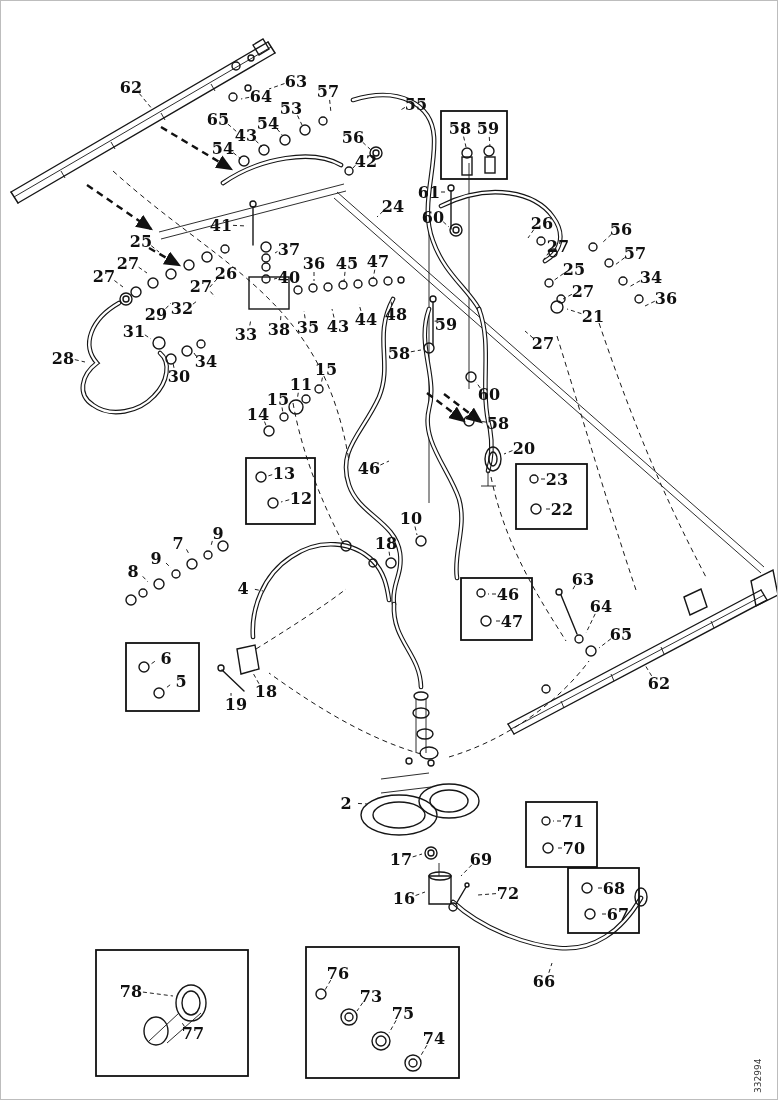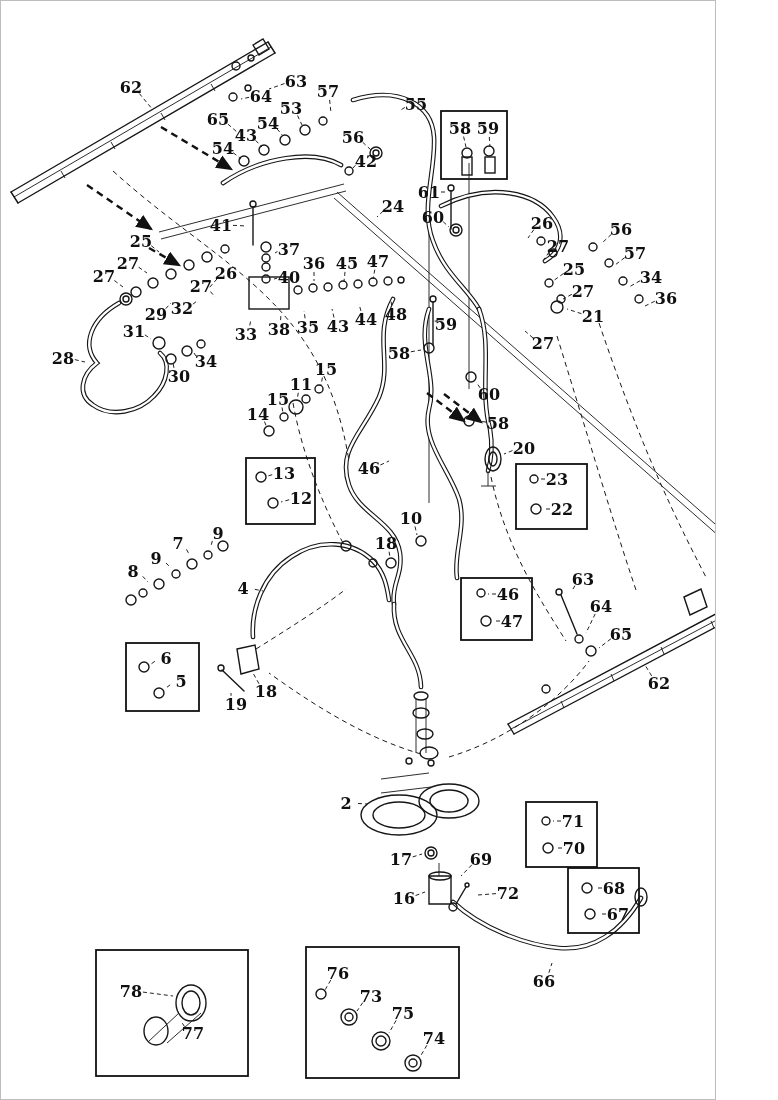--- a/index.html
+++ b/index.html
@@ -1,16 +1,16 @@
 <!DOCTYPE html>
 <html><head>
 <meta charset="utf-8">
 <style>
   html,body{margin:0;padding:0;background:#ffffff;}
-  .canvas{position:relative;width:716px;height:1100px;background:#fff;border:1px solid #bdbdbd;box-sizing:border-box;overflow:hidden;font-family:"DejaVu Serif",serif;}
+  .canvas{position:relative;width:778px;height:1100px;background:#fff;border:1px solid #bdbdbd;box-sizing:border-box;overflow:hidden;font-family:"DejaVu Serif",serif;}
   svg{position:absolute;left:0;top:0;}
   .art{stroke:#161616;fill:none;stroke-width:1.4;stroke-linecap:round;}
   .thin{stroke:#161616;fill:none;stroke-width:0.9;}
   .tube{stroke:#141414;fill:none;stroke-width:4.6;stroke-linecap:round;}
   .tubein{stroke:#ffffff;fill:none;stroke-width:2.4;stroke-linecap:round;}
   .dash{stroke:#1a1a1a;fill:none;stroke-width:1;stroke-dasharray:5,4;}
   .barrow{stroke:#111;fill:none;stroke-width:2.4;stroke-dasharray:7,5;}
   .nut{stroke:#161616;fill:none;stroke-width:1.4;}
   .boxr{stroke:#111;fill:none;stroke-width:1.8;}
   .callout{font:bold 16px "DejaVu Serif",serif;fill:#101010;}

